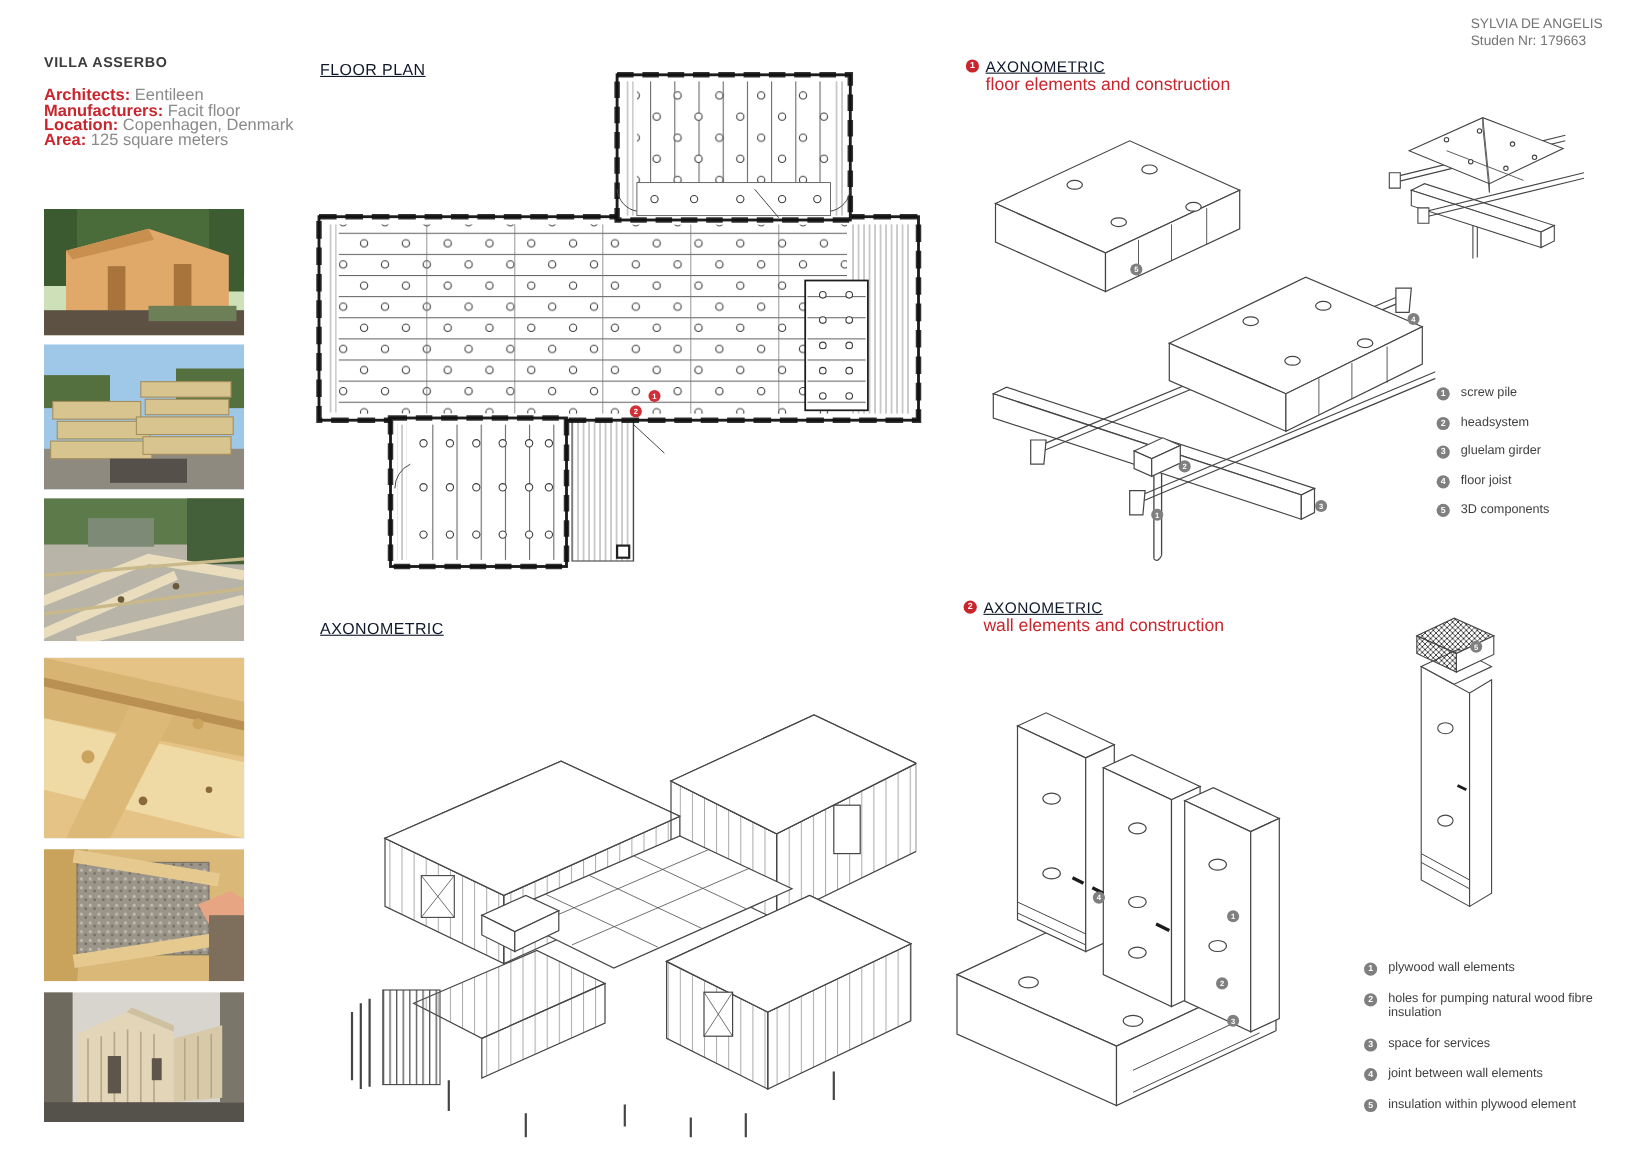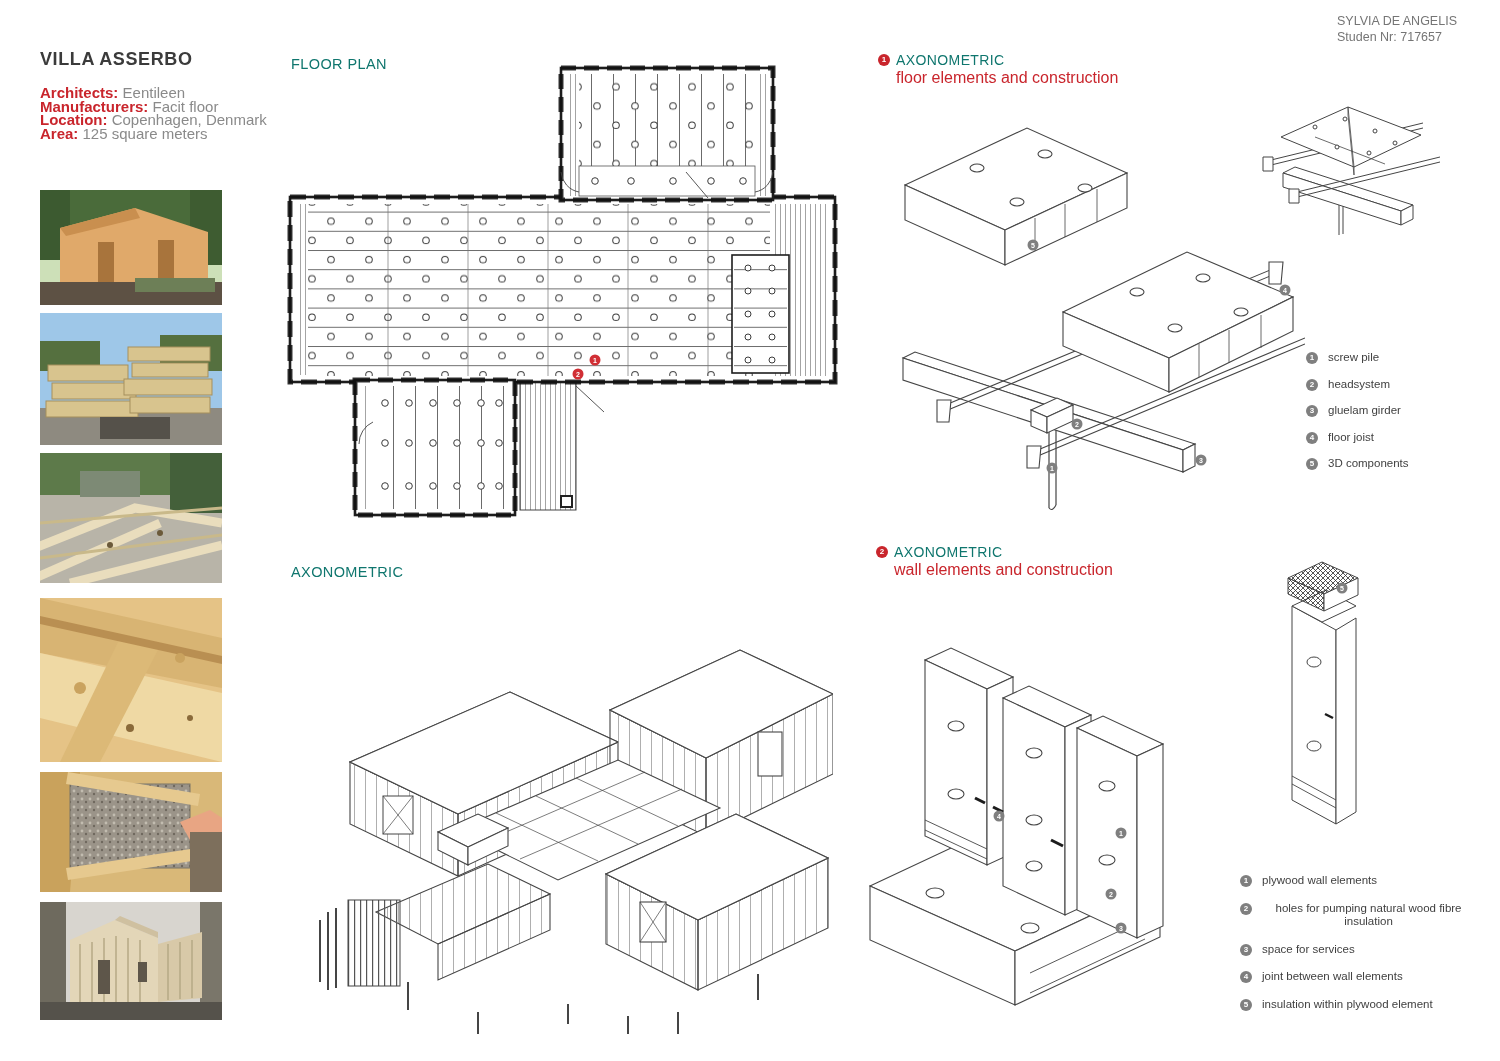--- a/index.html
+++ b/index.html
@@ -3,49 +3,49 @@
 <meta charset="utf-8">
 <style>
   html,body{margin:0;padding:0;background:#e8e8e8;}
   .sheet{position:relative;width:1500px;height:1061px;background:#ffffff;overflow:hidden;
          font-family:"Liberation Sans",sans-serif;color:#3d3d3d;}
   .abs{position:absolute;}
   
   .student{top:13px;left:1337px;font-size:12.5px;line-height:16px;color:#757575;}
   
   .proj{top:49px;left:40px;}
-  .proj h1{margin:0 0 16px 0;font-size:18px;letter-spacing:.6px;color:#3b3b3b;font-weight:bold;}
+  .proj h1{margin:0 0 16px 0;font-size:13px;letter-spacing:.6px;color:#3b3b3b;font-weight:bold;}
   .field{font-size:15px;line-height:13.5px;color:#8a8a8a;}
   .field b{color:#c9252c;font-weight:bold;}
   
-  .sec-title{font-size:14.5px;letter-spacing:.4px;color:#0f766e;}
+  .sec-title{font-size:14.5px;letter-spacing:.4px;color:#0f172a;text-decoration:underline;}
   .axon-head{display:flex;align-items:center;gap:6px;}
   .axon-head .sec-title{font-size:14px;}
   .numdot{display:inline-block;width:12px;height:12px;border-radius:50%;background:#c9252c;color:#fff;
           font-size:8px;font-weight:bold;text-align:center;line-height:12px;flex:0 0 auto;}
   .axon-sub{margin:1px 0 0 18px;font-size:16px;color:#c9252c;}
   
   .legend{width:235px;}
   .legend-row{display:flex;gap:10px;margin-bottom:13px;align-items:flex-start;}
   .legend-row .gdot{margin-top:1px;}
   .gdot{display:inline-block;width:12px;height:12px;border-radius:50%;background:#7f7f7f;color:#fff;
         font-size:8px;font-weight:bold;text-align:center;line-height:12px;flex:0 0 auto;}
-  .legend-label{font-size:11.5px;line-height:13.5px;color:#3f3f3f;text-align:center;}
+  .legend-label{font-size:11.5px;line-height:13.5px;color:#3f3f3f;}
   .legend.wide .legend-row{margin-bottom:14px;}
   svg{display:block;}
   .photo{border:0;}
 </style>
 </head>
 <body>
 
 <div class="sheet">
 
   <div class="abs student">
     <div>SYLVIA DE ANGELIS</div>
-    <div>Studen Nr: 717657</div>
+    <div>Studen Nr: 179663</div>
   </div>
 
   <div class="abs proj">
     <h1>VILLA ASSERBO</h1>
     <div class="field"><b>Architects:</b> <span>Eentileen</span></div>
     <div class="field"><b>Manufacturers:</b> <span>Facit floor</span></div>
     <div class="field"><b>Location:</b> <span>Copenhagen, Denmark</span></div>
     <div class="field"><b>Area:</b> <span>125 square meters</span></div>
   </div>
 

